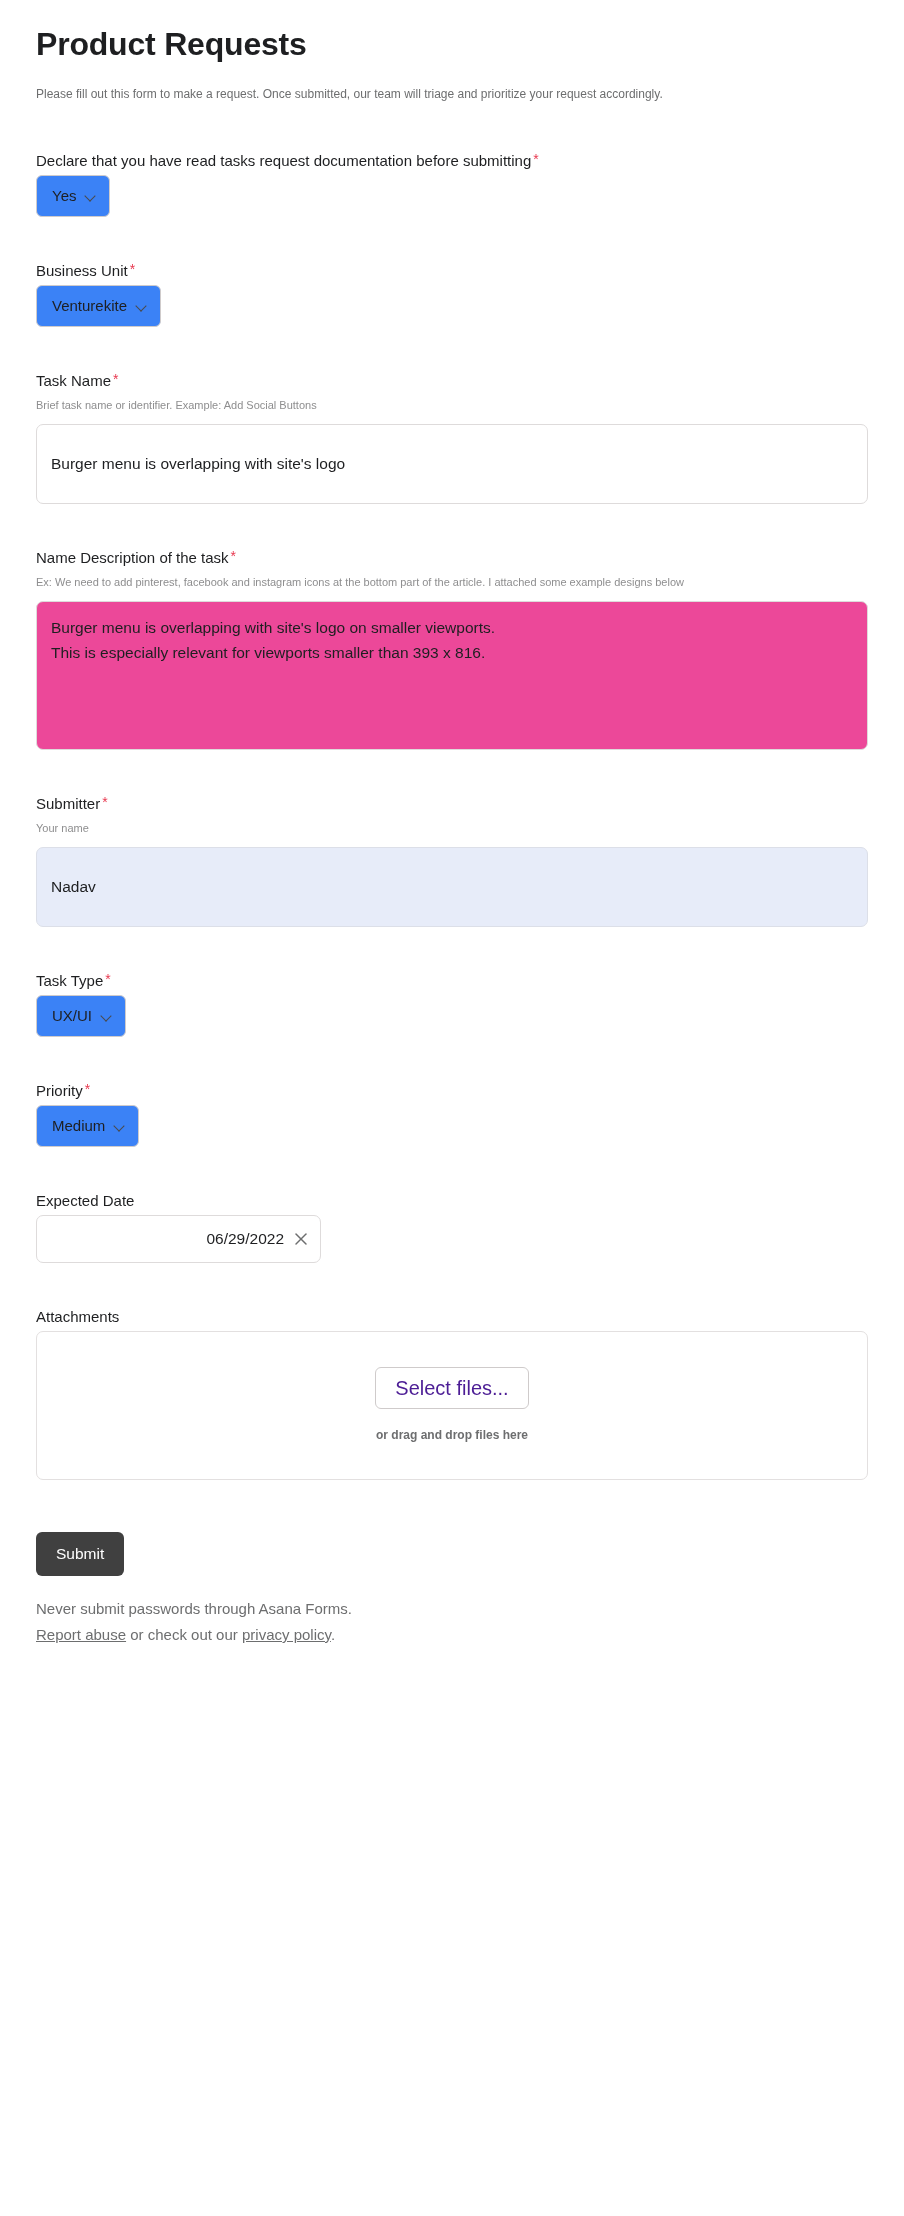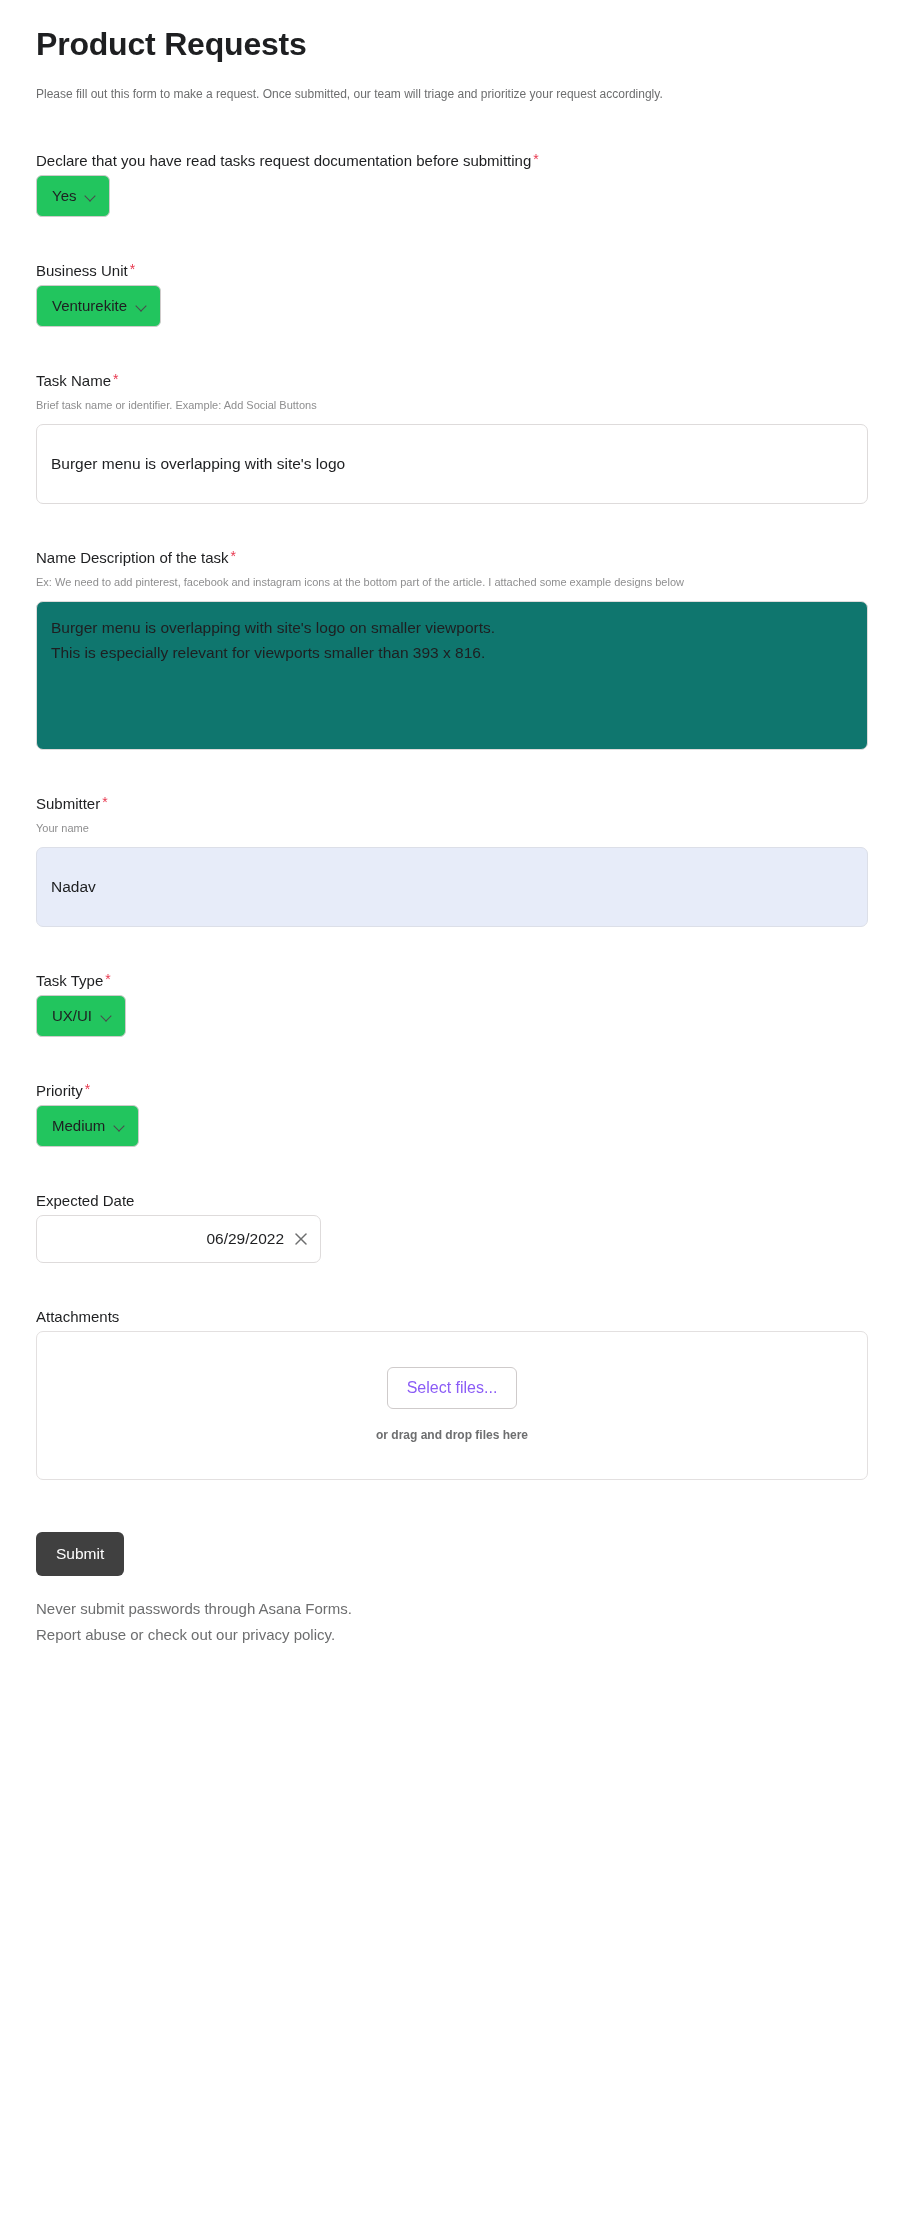--- a/index.html
+++ b/index.html
@@ -65,21 +65,21 @@
     max-width: 800px;
   }
 
   
   .select-pill {
     display: inline-flex;
     align-items: center;
     gap: 9px;
     border: 1px solid #cfcbcb;
     border-radius: 6px;
-    background: #22c55e;
+    background: #3b82f6;
     padding: 10px 13px 10px 15px;
     font-size: 15px;
     color: #1e1f21;
     cursor: pointer;
     line-height: 20px;
     box-sizing: border-box;
     min-height: 42px;
   }
   .select-pill .chev {
     display: inline-block;
@@ -121,21 +121,21 @@
     background: #e7ecf9;
     border-color: #dcdfe8;
   }
   .textarea {
     display: block;
     width: 100%;
     max-width: 832px;
     box-sizing: border-box;
     border: 1px solid #dedbdb;
     border-radius: 7px;
-    background: #0f766e;
+    background: #ec4899;
     padding: 13px 14px;
     font-family: "Liberation Sans", sans-serif;
     font-size: 15.5px;
     line-height: 25px;
     color: #1e1f21;
     outline: none;
     resize: none;
     height: 149px;
     overflow: hidden;
     white-space: pre-wrap;
@@ -190,23 +190,23 @@
     align-items: center;
     justify-content: center;
     gap: 16px;
   }
   .select-files-btn {
     border: 1px solid #cfcbcb;
     border-radius: 6px;
     background: #fff;
     padding: 10px 19px;
     font-family: "Liberation Sans", sans-serif;
-    font-size: 16px;
-    line-height: 20px;
-    color: #8b5cf6;
+    font-size: 20px;
+    line-height: 20px;
+    color: #4c1d95;
     cursor: pointer;
   }
   .drop-hint {
     font-size: 12px;
     line-height: 20px;
     color: #6d6e6f;
     font-weight: bold;
   }
 
   
@@ -224,20 +224,21 @@
     font-weight: normal;
   }
   .footer-note {
     margin-top: 20px;
     font-size: 15px;
     line-height: 26px;
     color: #6d6e6f;
   }
   .footer-note a {
     color: #6d6e6f;
+    text-decoration: underline;
     cursor: pointer;
   }
 </style>
 </head>
 <body>
 
 <div class="page">
 
   <h1 class="form-title">Product Requests</h1>
   <p class="form-subtitle">Please fill out this form to make a request. Once submitted, our team will triage and prioritize your request accordingly.</p>

